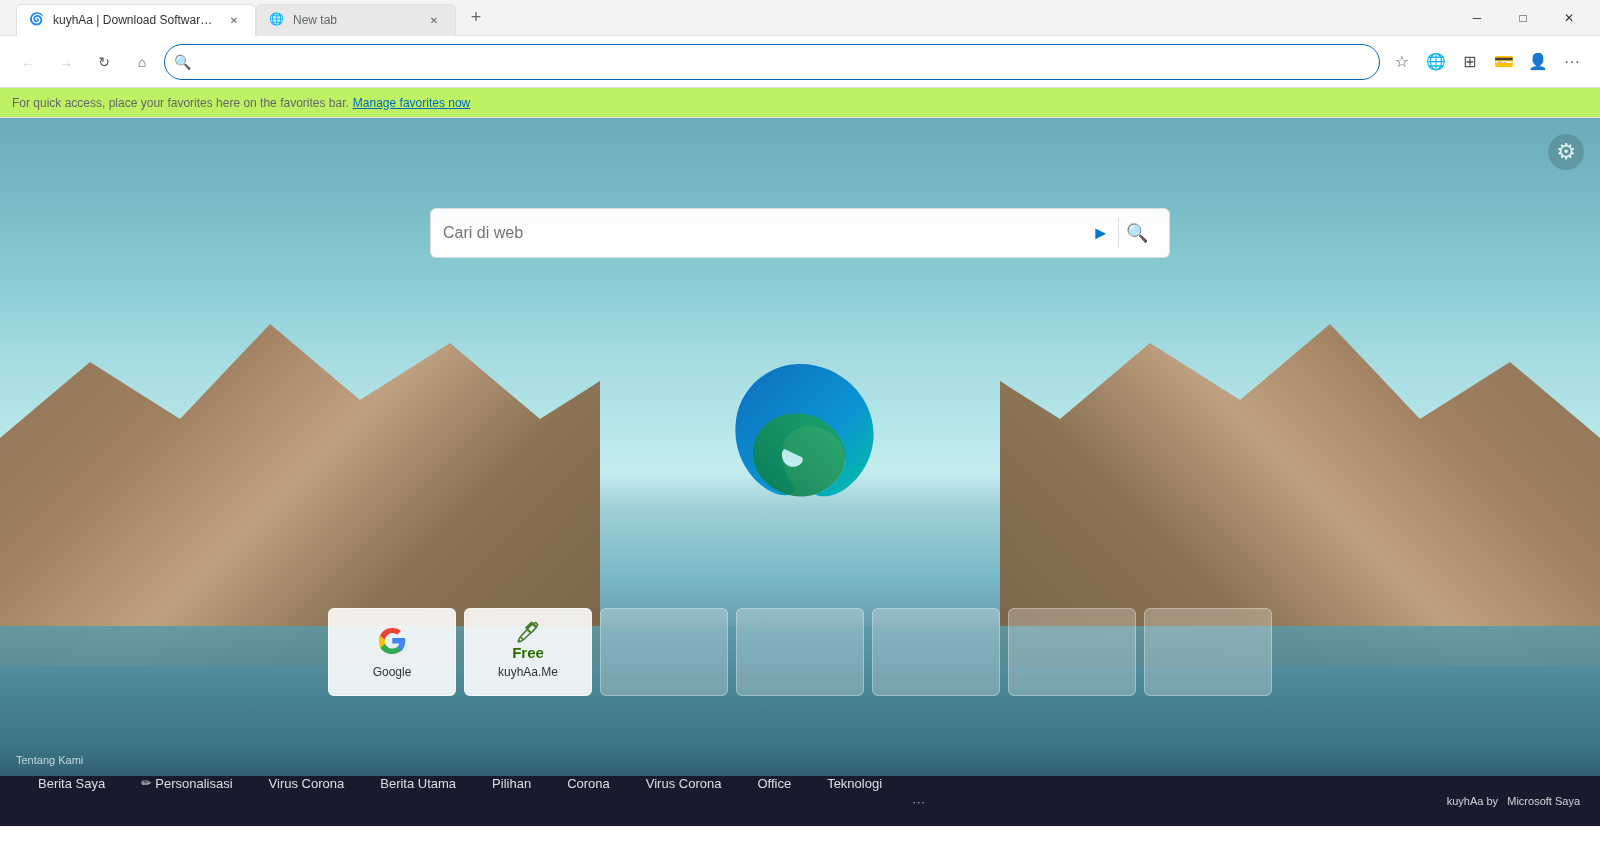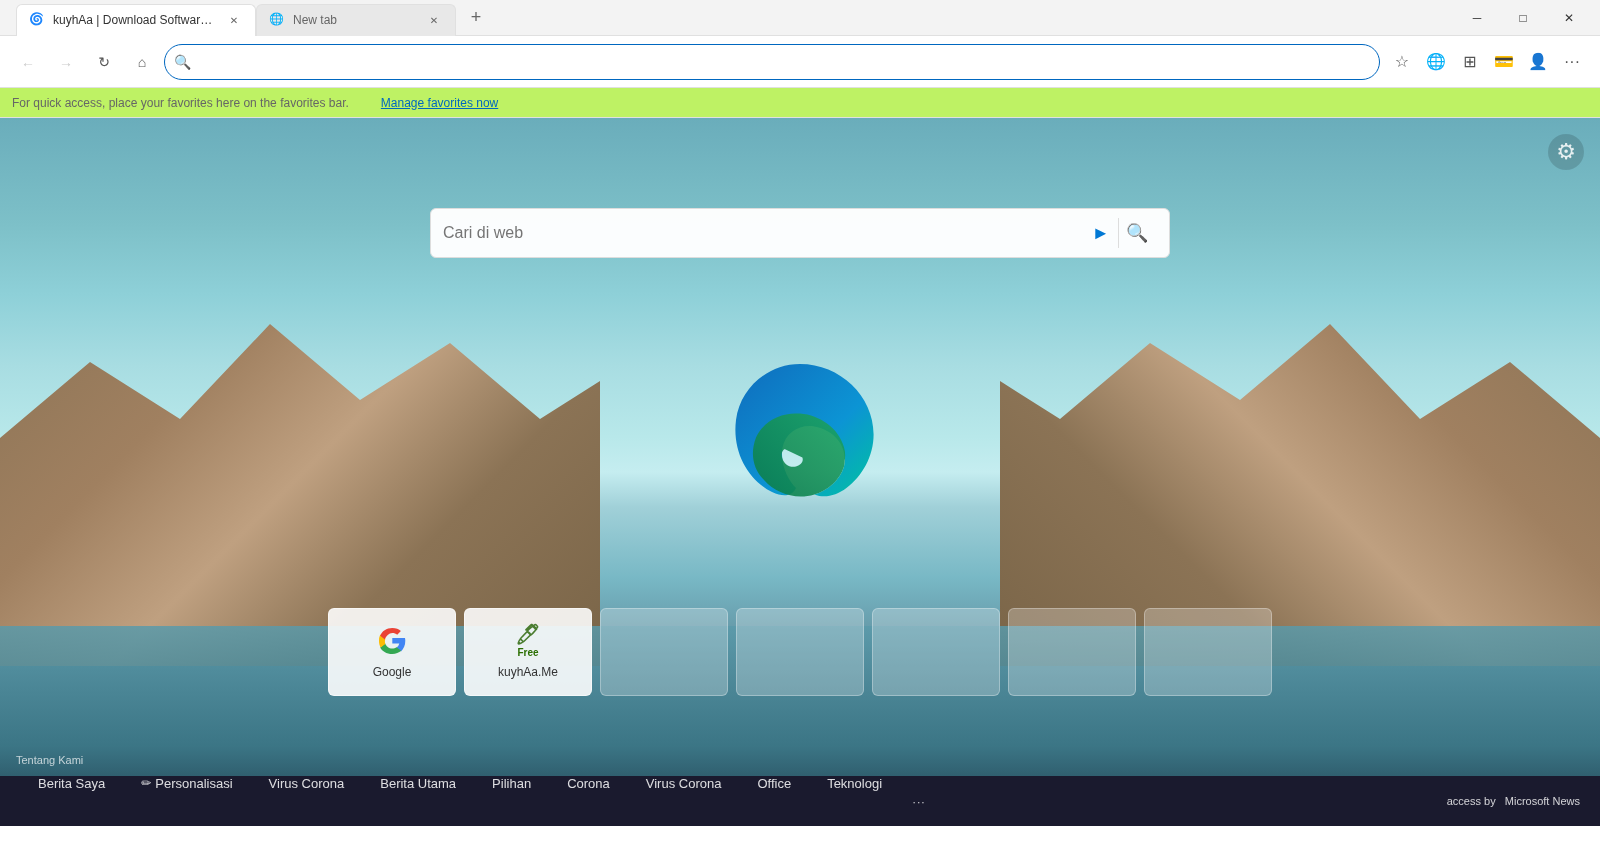--- a/index.html
+++ b/index.html
@@ -174,21 +174,20 @@
       align-items: center;
       padding: 0 12px;
       font-size: 12px;
       color: #666;
       gap: 4px;
     }
     .fav-link {
       color: #0067c0;
       cursor: pointer;
       text-decoration: underline;
-      margin-left: 28px;
     }
 
     
     .new-tab-page {
       width: 1600px;
       height: calc(862px - 36px - 52px - 30px - 36px);
       position: relative;
       overflow: hidden;
     }
 
@@ -524,21 +523,21 @@
         </svg>
       </div>
       <span>Google</span>
     </div>
 
 
     <div class="qa-tile">
       <div class="qa-tile-icon">
         <div class="kuyhaa-tile-logo">
           <span style="font-size:20px;">🖊</span><br>
-          <span style="font-size:10px;color:#2a6e00;">Free</span>
+          <span style="font-size:15px;color:#2a6e00;">Free</span>
         </div>
       </div>
       <span>kuyhAa.Me</span>
     </div>
 
     <div class="qa-tile empty"></div>
     <div class="qa-tile empty"></div>
     <div class="qa-tile empty"></div>
     <div class="qa-tile empty"></div>
     <div class="qa-tile empty"></div>
@@ -570,18 +569,18 @@
       <span>Virus Corona</span>
     </div>
     <div class="news-item">
       <span>Office</span>
     </div>
     <div class="news-item">
       <span>Teknologi</span>
     </div>
     <div class="news-more">···</div>
     <div class="ms-news-credit">
-      <span>access by</span>
+      <span>kuyhAa by</span>
       &nbsp;
-      <span>Microsoft News</span>
+      <span>Microsoft Saya</span>
     </div>
   </div>
 </div>
 
 </body></html>

